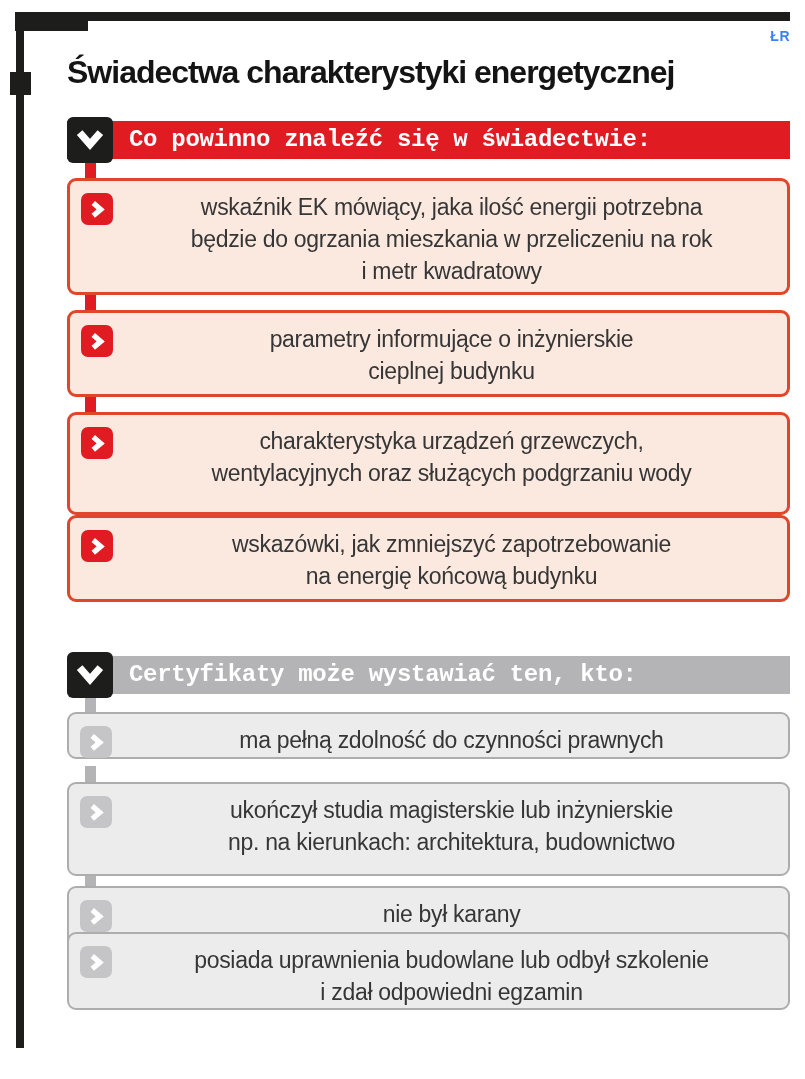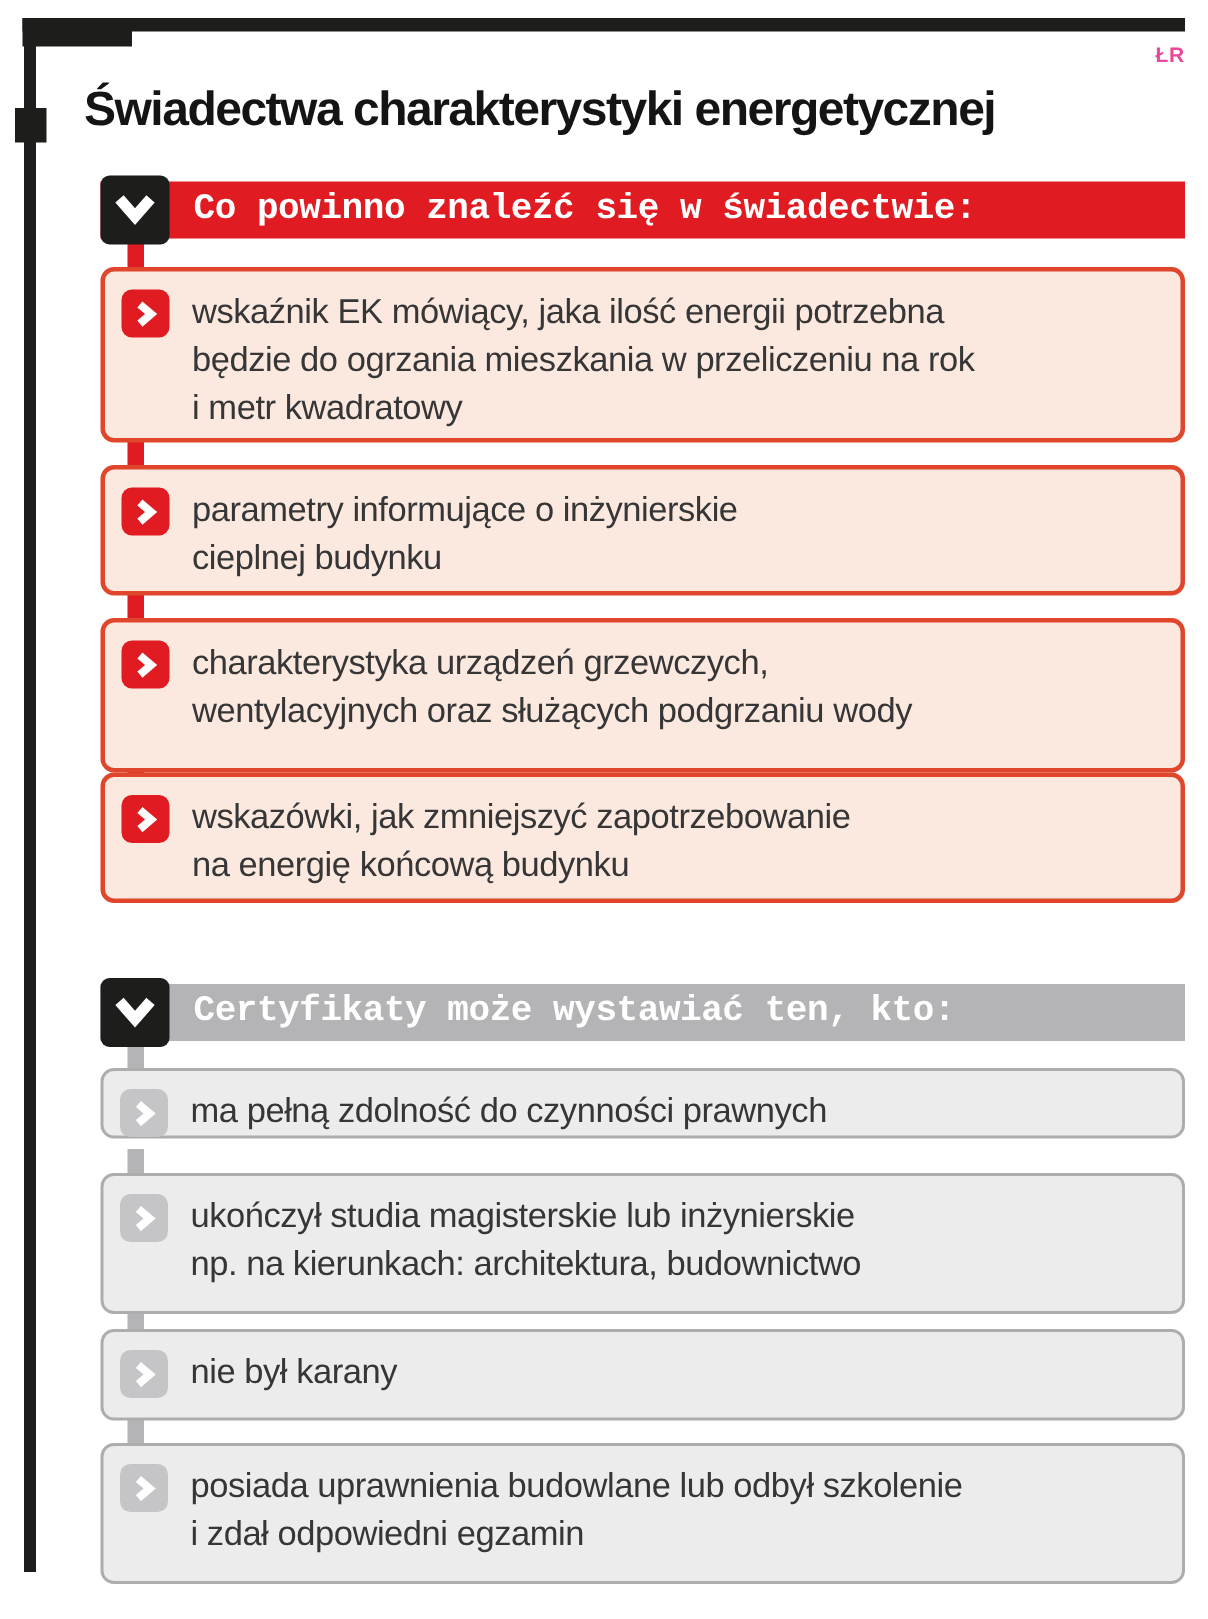--- a/index.html
+++ b/index.html
@@ -7,23 +7,23 @@
   .canvas { position:relative; width:805px; height:1079px; background:#fff; overflow:hidden; }
 
   
   .frame { position:absolute; background:#1d1d1b; }
   .frame-h      { left:15px;  top:12px;  width:775px; height:9px; }
   .frame-h-thk  { left:15px;  top:12px;  width:73px;  height:19px; }
   .frame-v      { left:16px;  top:12px;  width:8px;   height:1036px; }
   .frame-v-thk  { left:10px;  top:72px;  width:21px;  height:23px; }
 
   .credit { position:absolute; top:28px; right:15px; font-size:14px; font-weight:bold;
-            color:#ec4899; letter-spacing:.5px;margin-left:46px; }
+            color:#3b82f6; letter-spacing:.5px;margin-left:46px; }
 
-  .title { position:absolute; left:56px; top:54px; width:723px;
+  .title { position:absolute; left:67px; top:54px; width:723px;
            font-size:32px; font-weight:bold; color:#141414; letter-spacing:-1px; }
 
   
   .sec-header { position:absolute; left:67px; width:723px; height:46px; }
   .sec-bar { position:absolute; left:0; right:0; top:4px; height:38px; }
   .sec-bar.red  { background:#e01b22; }
   .sec-bar.gray { background:#b4b4b6; }
   .marker { position:absolute; left:0; top:0; width:46px; height:46px;
             background:#1d1d1b; border-radius:6px; z-index:2;
             display:flex; align-items:center; justify-content:center; }
@@ -37,21 +37,21 @@
 
   
   .item-box { position:absolute; left:67px; width:723px; border-radius:9px; z-index:1; }
   .item-box.redbox  { background:#fbe9e0; border:3px solid #e0462c; }
   .item-box.graybox { background:#ececec; border:2px solid #adadad; }
   .item-marker { position:absolute; left:11px; top:12px; width:32px; height:32px;
                  border-radius:7px; display:flex; align-items:center; justify-content:center; }
   .item-marker.red  { background:#e01b22; }
   .item-marker.gray { background:#c5c5c7; }
   .item-text { padding:10px 12px 0 58px; font-size:23px; line-height:32px;
-               color:#363636; letter-spacing:-.3px; white-space:pre-line; }
+               color:#363636; letter-spacing:-.3px; white-space:pre-line;text-align:center; }
 </style>
 </head>
 <body>
 
 <div class="canvas">
 
   <div class="frame frame-h"></div>
   <div class="frame frame-h-thk"></div>
   <div class="frame frame-v"></div>
   <div class="frame frame-v-thk"></div>
@@ -157,21 +157,21 @@
     <div class="item-marker gray">
       <svg width="24" height="24" viewBox="0 0 32 32">
           <path d="M11 8 L21 16.5 L11 25" fill="none" stroke="#ffffff" stroke-width="7"></path>
         </svg>
     </div>
     <div class="item-text">nie był karany</div>
   </div>
 
   <div class="conn gray" style="top:944px;height:21px"></div>
 
-  <div class="item-box graybox" style="top:962px;height:94px">
+  <div class="item-box graybox" style="top:932px;height:78px">
     <div class="item-marker gray">
       <svg width="24" height="24" viewBox="0 0 32 32">
           <path d="M11 8 L21 16.5 L11 25" fill="none" stroke="#ffffff" stroke-width="7"></path>
         </svg>
     </div>
     <div class="item-text">posiada uprawnienia budowlane lub odbył szkolenie
 i zdał odpowiedni egzamin</div>
   </div>
 
 </div>

